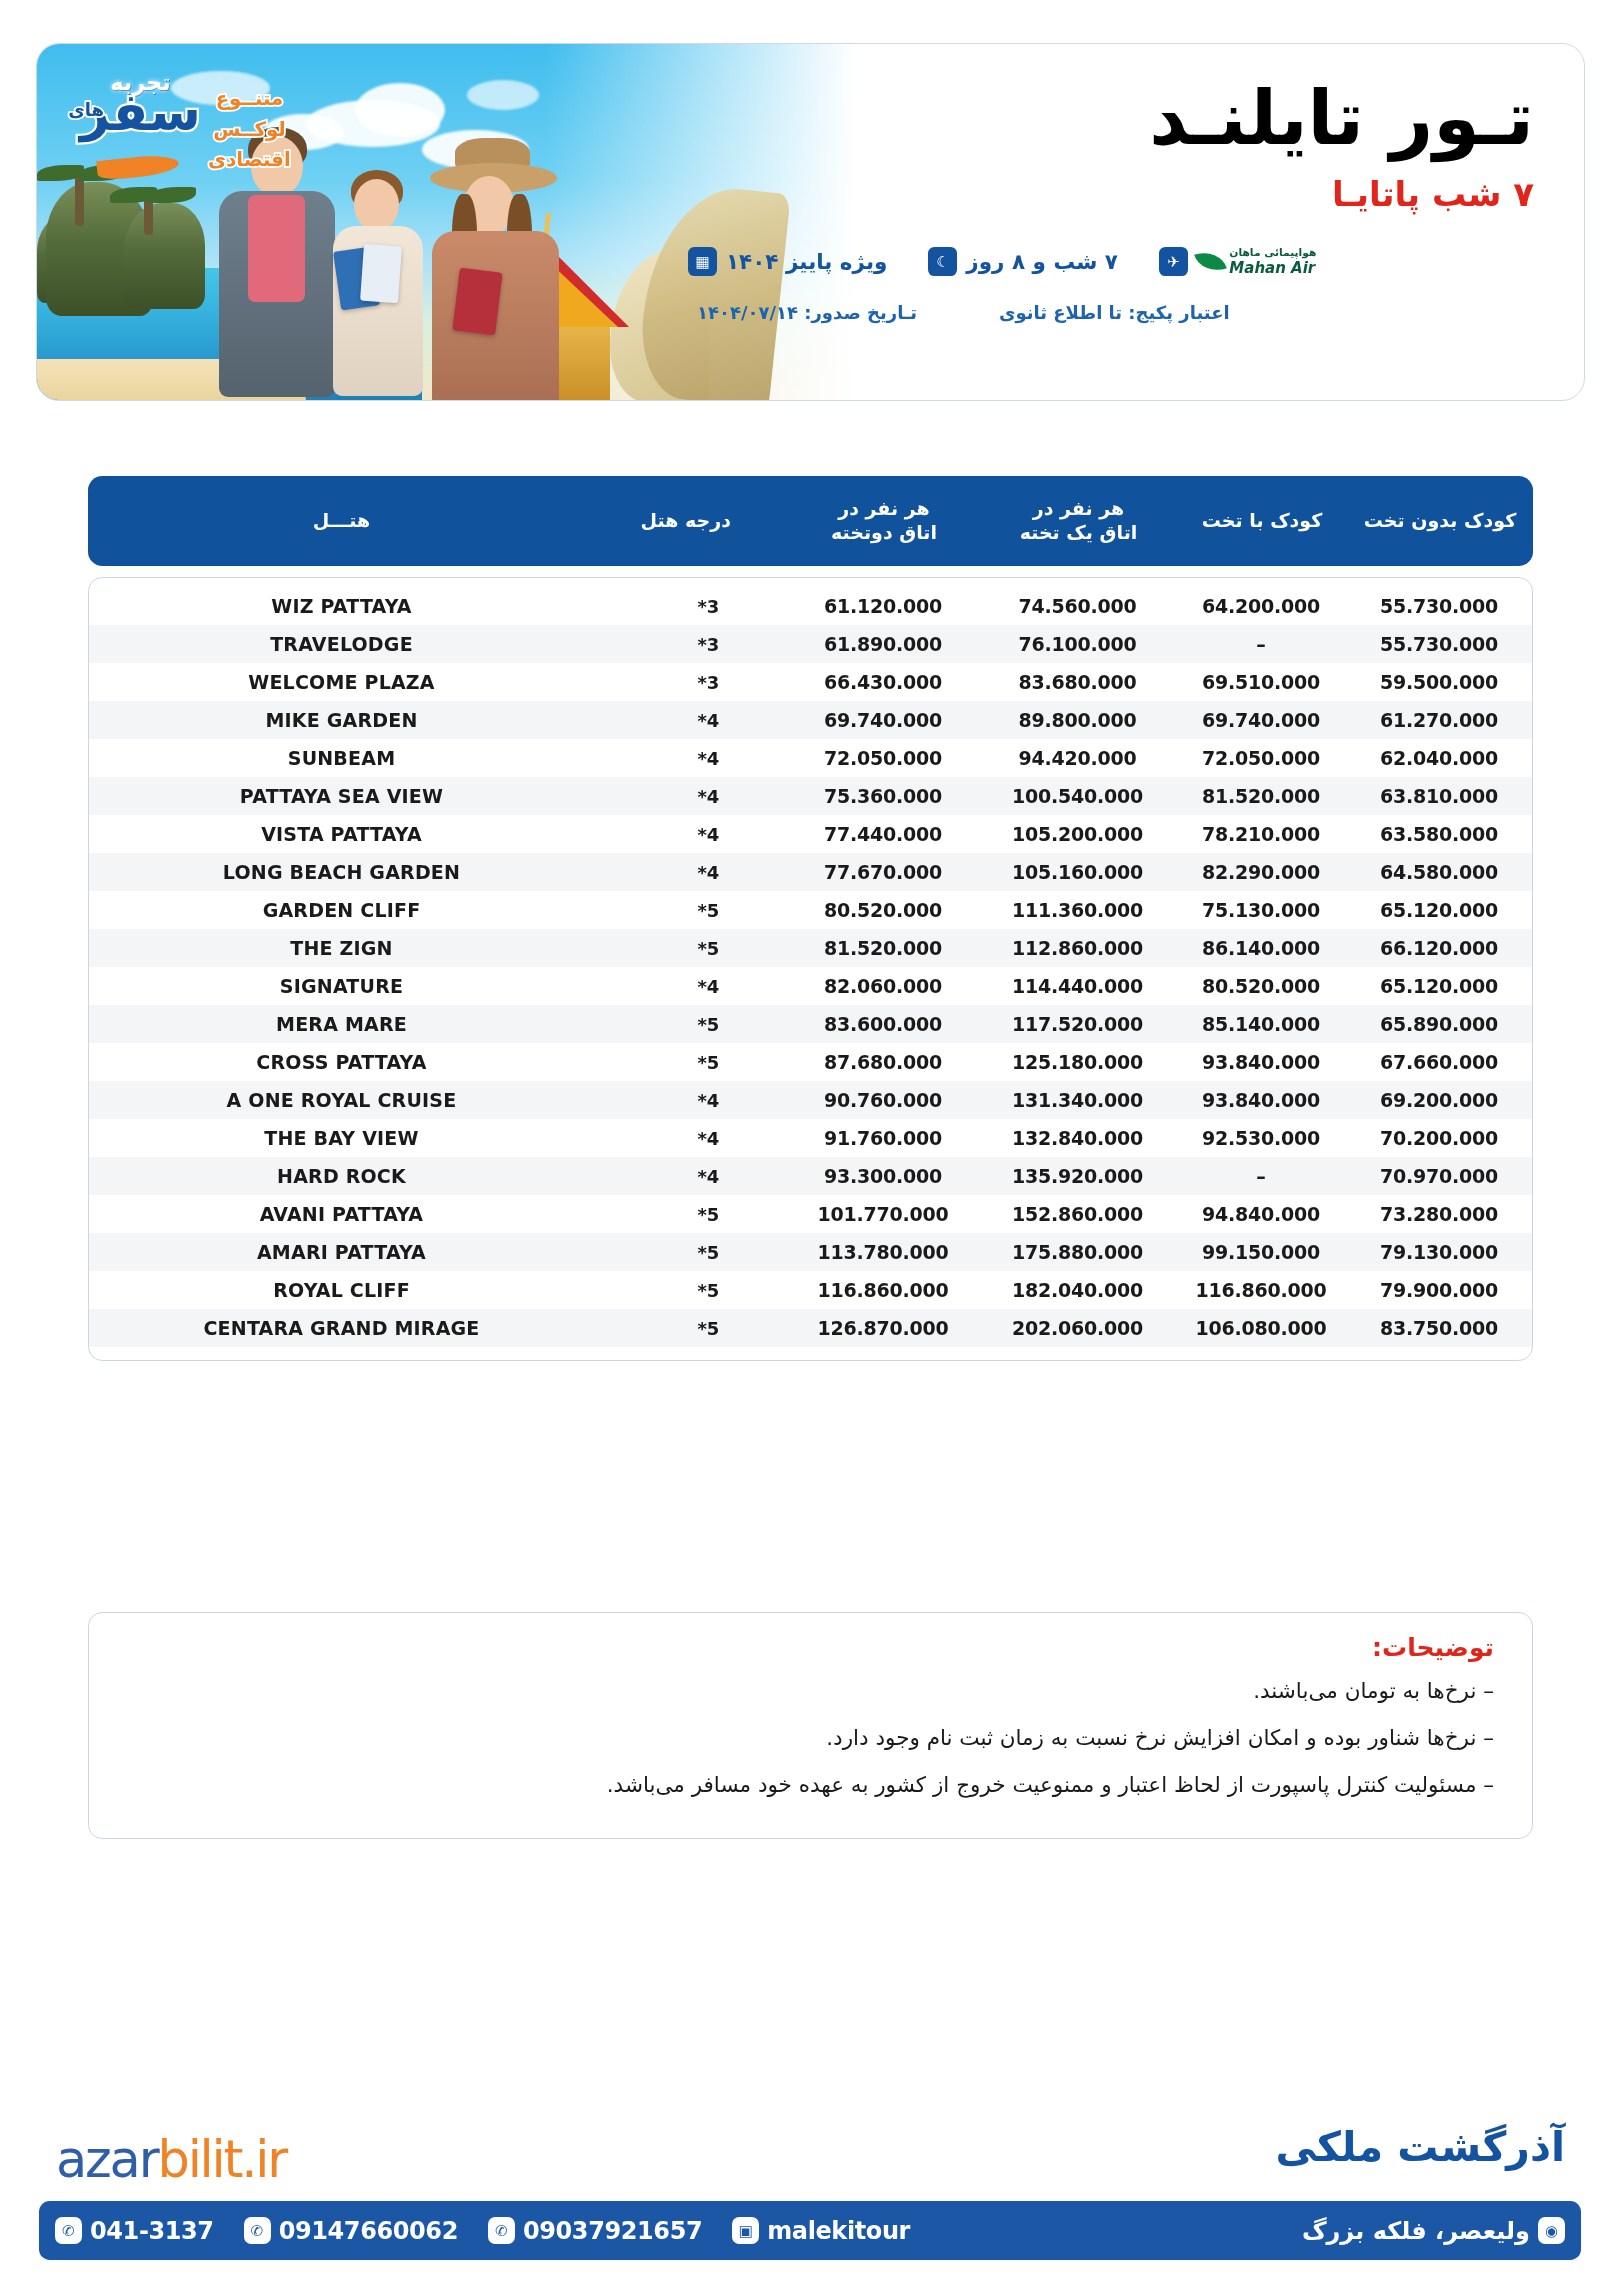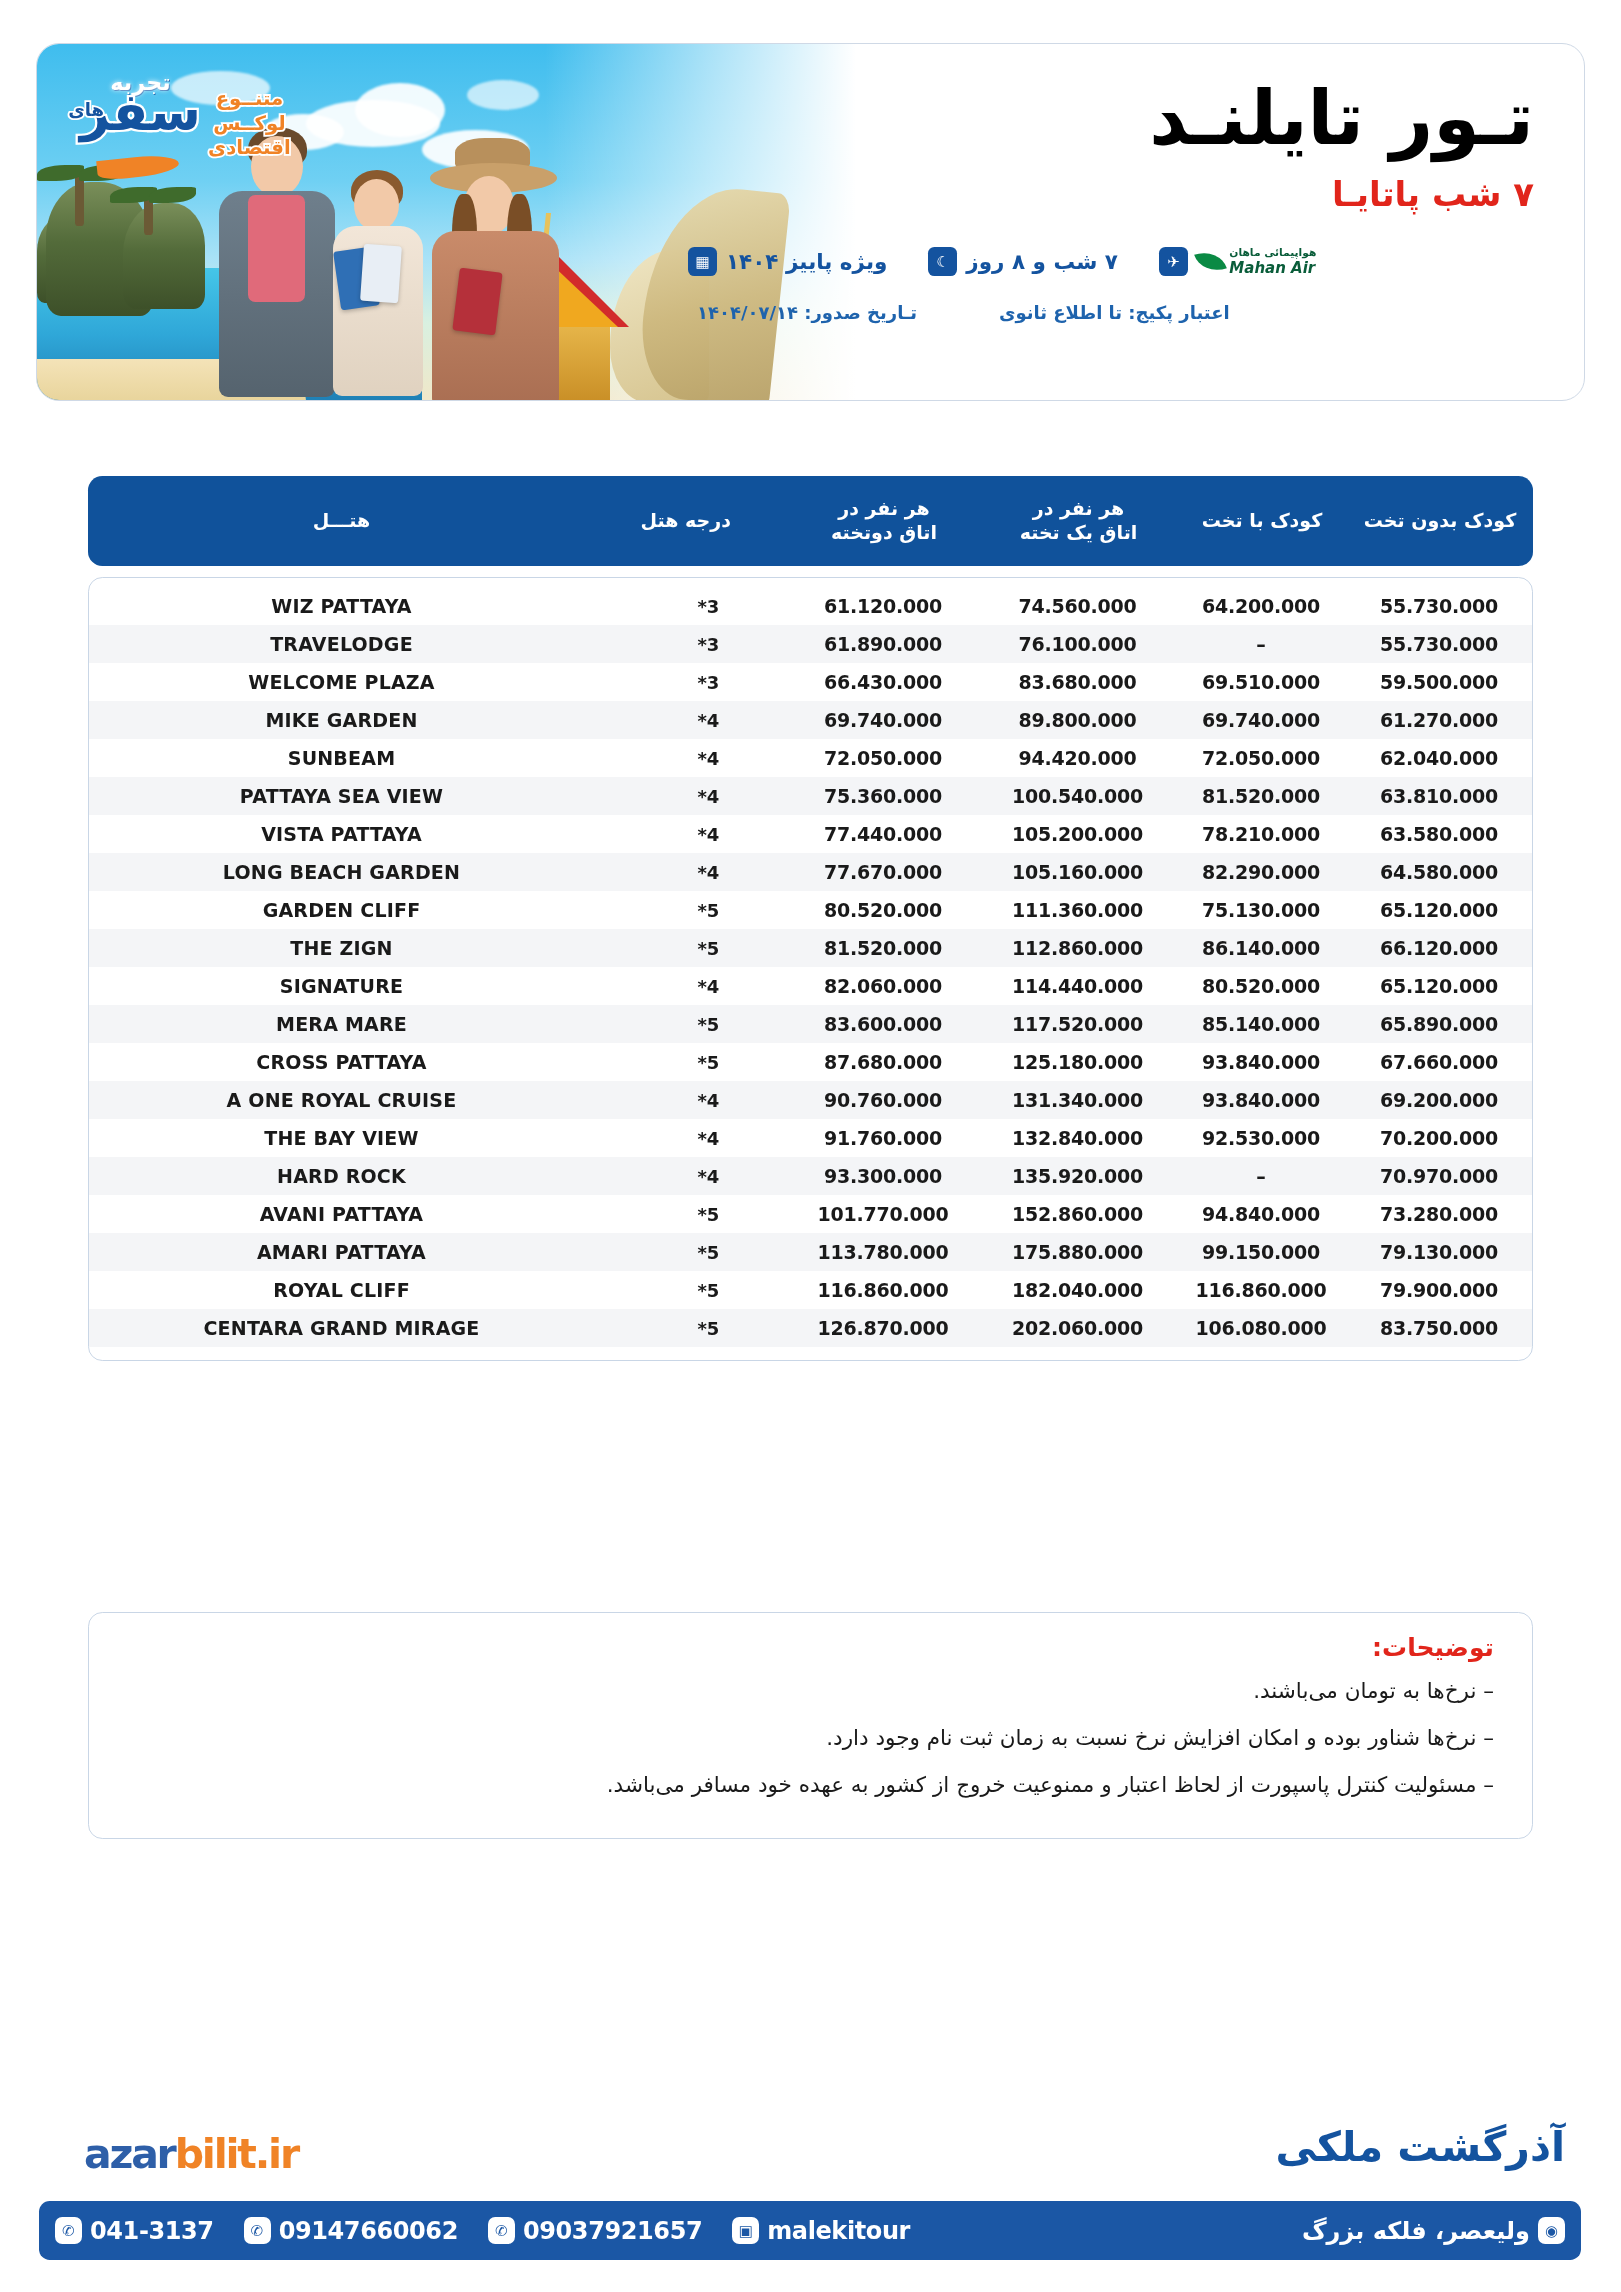--- a/index.html
+++ b/index.html
@@ -148,21 +148,21 @@
     -webkit-text-stroke: 3.6px #ffffff; paint-order: stroke fill;
   }
   .badge-plane {
     position: absolute; right: 21.5px; top: 86px;
     width: 82px; height: 19.7px;
     background: #f08326;
     border-radius: 0 60% 55% 40%;
     transform: rotate(-6deg);
   }
   .badge-words {
-    display: flex; flex-direction: column; gap: 4px; margin-top: 18px;
+    display: flex; flex-direction: column; gap: 10px; margin-top: 18px;
   }
   .badge-word {
     font-size: 19.7px; font-weight: 800; color: #f08326;
     -webkit-text-stroke: 3.6px #ffffff; paint-order: stroke fill;
     text-align: center; line-height: 1.05; letter-spacing: -0.9px;
   }
 
   
   .banner-text {
     position: absolute; right: 0; top: 0;
@@ -280,23 +280,22 @@
     position: absolute; left: 0; top: 2123px;
     width: 1621px; height: 81px;
   }
   .brand-fa {
     position: absolute; right: 56px; top: 0;
     font-size: 41px; font-weight: 900; color: #14539f;
     letter-spacing: -1.8px;
   }
   .azarbilit {
     position: absolute; left: 56px; top: 7.2px;
-    font-size: 41px; font-weight: 700; letter-spacing: -2.2px;
+    font-size: 51px; font-weight: 400; letter-spacing: -2.2px;
     direction: ltr;
-    margin-left: 28px;
   }
   .az-1 { color: #2e5fa8; }
   .az-2 { color: #f08326; }
 
   .contact-bar {
     position: absolute; left: 39px; top: 2201px;
     width: 1542px; height: 59px;
     background: #1b57a5;
     border-radius: 10.7px;
     display: flex; flex-direction: row; align-items: center;

